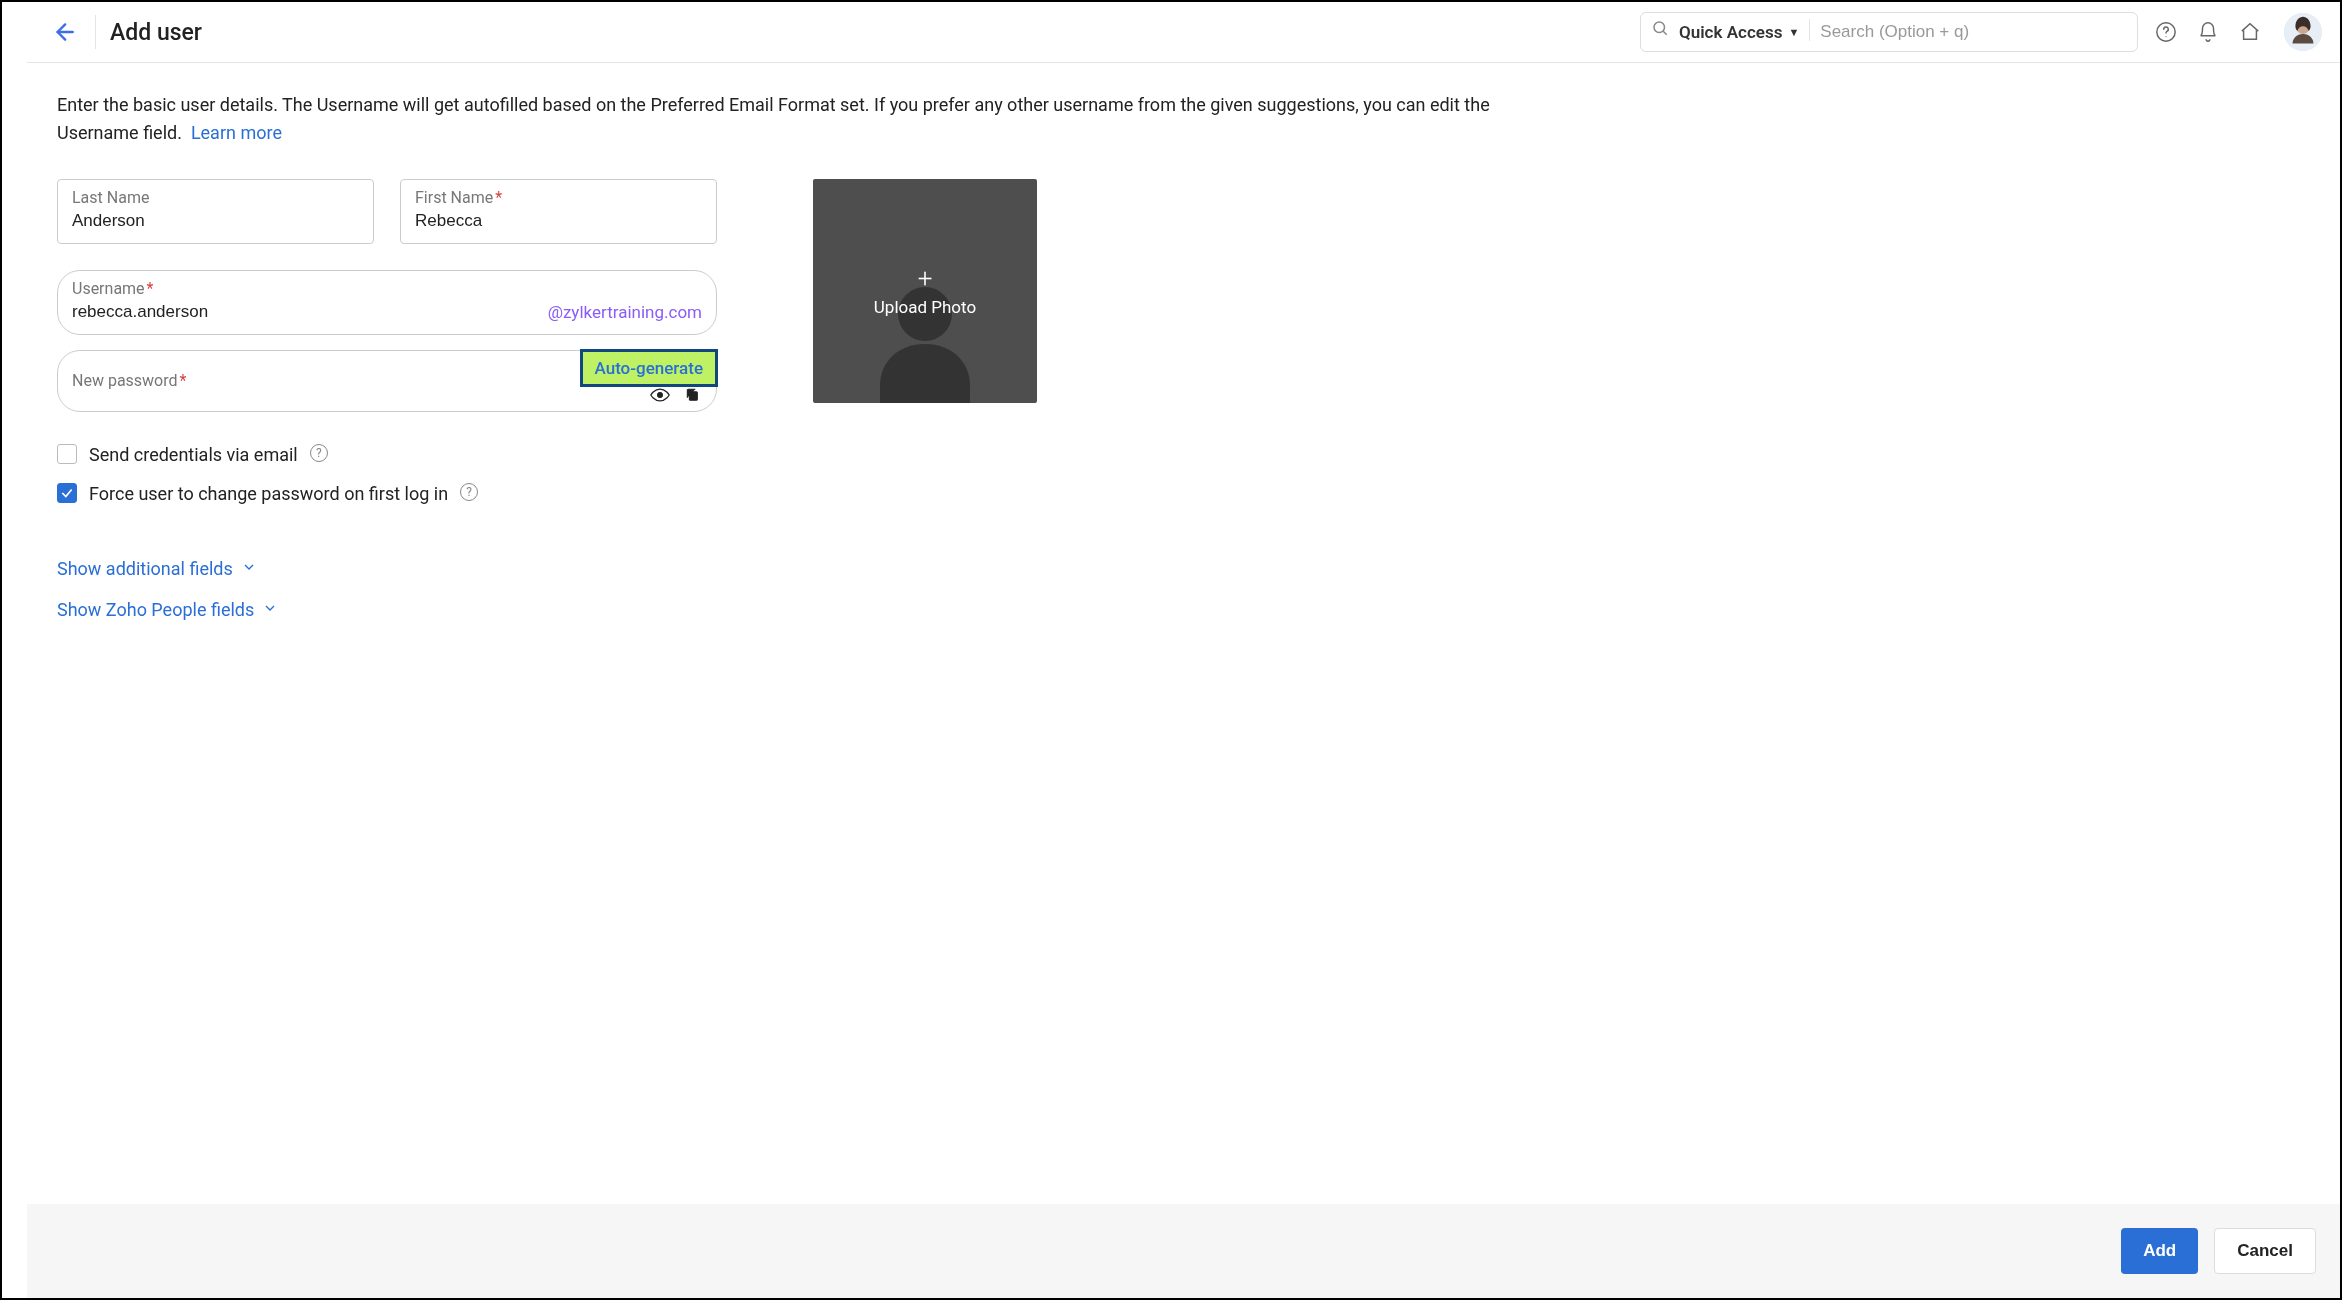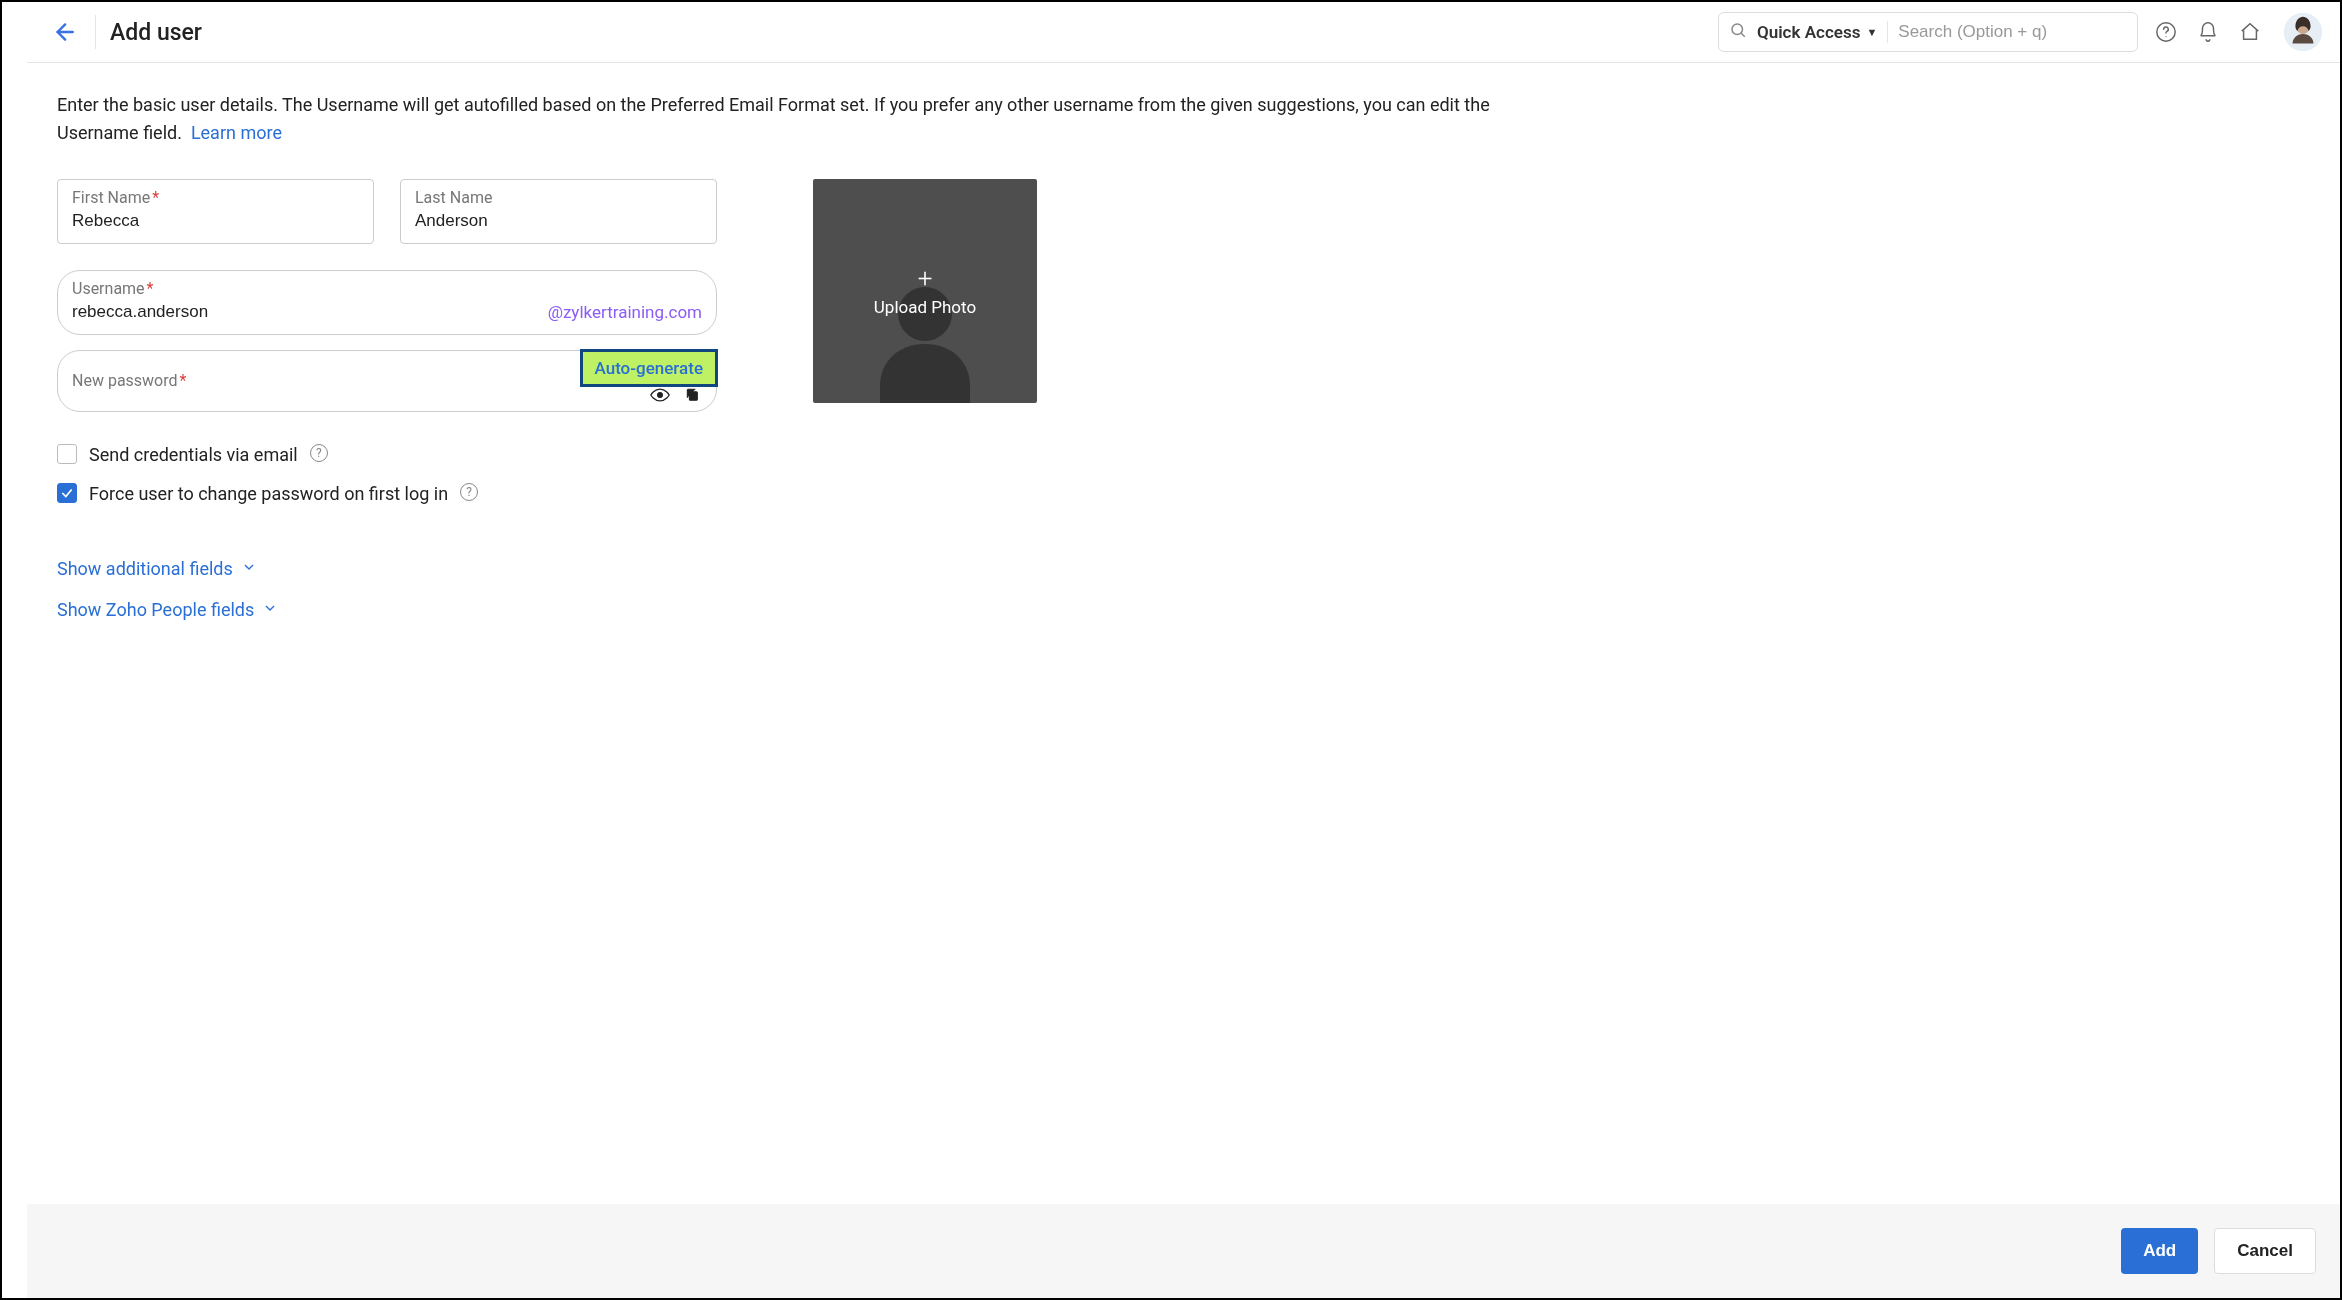--- a/index.html
+++ b/index.html
@@ -6,21 +6,21 @@
 body { font-family: -apple-system, BlinkMacSystemFont, "Segoe UI", Roboto, "Helvetica Neue", Arial, sans-serif; background: #fff; color: #222; font-size: 16px; }
 .app { border: 2px solid #000; width: 100%; min-height: 100vh; display: flex; flex-direction: column; padding-left: 25px; }
 
 
 .topbar { display: flex; align-items: center; padding: 10px 18px; border-bottom: 1px solid #e5e5e5; gap: 14px; }
 .back-btn { display: inline-flex; align-items: center; justify-content: center; width: 36px; height: 36px; cursor: pointer; }
 .back-btn svg { width: 26px; height: 26px; stroke: #3a6fe8; }
 .vdiv { width: 1px; height: 34px; background: #e5e5e5; }
 .page-title { font-size: 23px; font-weight: 500; color: #222; }
 .topbar-spacer { flex: 1; }
-.searchbox { display: flex; align-items: center; border: 1px solid #ddd; border-radius: 6px; padding: 6px 10px; gap: 10px; height: 40px; width: 420px; }
+.searchbox { display: flex; border: 1px solid #ddd; border-radius: 6px; padding: 6px 10px; gap: 10px; height: 40px; width: 498px; }
 .searchbox .search-icon svg { width: 18px; height: 18px; stroke: #888; }
 .quick-access { font-size: 17px; font-weight: 600; color: #333; display: inline-flex; align-items: center; gap: 6px; cursor: pointer; }
 .quick-access .caret { font-size: 11px; color: #333; }
 .sb-div { width: 1px; height: 22px; background: #e5e5e5; }
 .searchbox input { border: none; outline: none; font-size: 17px; color: #333; flex: 1; background: transparent; }
 .searchbox input::placeholder { color: #999; }
 .top-icon { width: 28px; height: 28px; display: inline-flex; align-items: center; justify-content: center; cursor: pointer; }
 .top-icon svg { width: 22px; height: 22px; stroke: #666; fill: none; stroke-width: 1.6; }
 .avatar { width: 38px; height: 38px; border-radius: 50%; overflow: hidden; display: inline-flex; align-items: center; justify-content: center; background: #d9e6f2; margin-left: 6px; }
 .avatar svg { width: 38px; height: 38px; }
@@ -133,26 +133,26 @@
   <div class="content">
     <p class="intro">
       <span>Enter the basic user details. The Username will get autofilled based on the Preferred Email Format set. If you prefer any other username from the given suggestions, you can edit the Username field.</span>
       &nbsp;<a href="#">Learn more</a>
     </p>
 
     <div class="form-area">
       <div class="form-col">
         <div class="row-two">
           <div class="field half">
+            <span class="field-label">Last Name</span>
+            <input type="text" value="Anderson" style="">
+          </div>
+          <div class="field half">
             <span class="field-label"><span>First Name</span><span class="req">*</span></span>
             <input type="text" value="Rebecca" style="">
-          </div>
-          <div class="field half">
-            <span class="field-label">Last Name</span>
-            <input type="text" value="Anderson" style="">
           </div>
         </div>
 
         <div class="field full">
           <span class="field-label"><span>Username</span><span class="req">*</span></span>
           <div class="username-row">
             <input type="text" value="rebecca.anderson" style="">
             <span class="domain-suffix">@zylkertraining.com</span>
           </div>
         </div>

